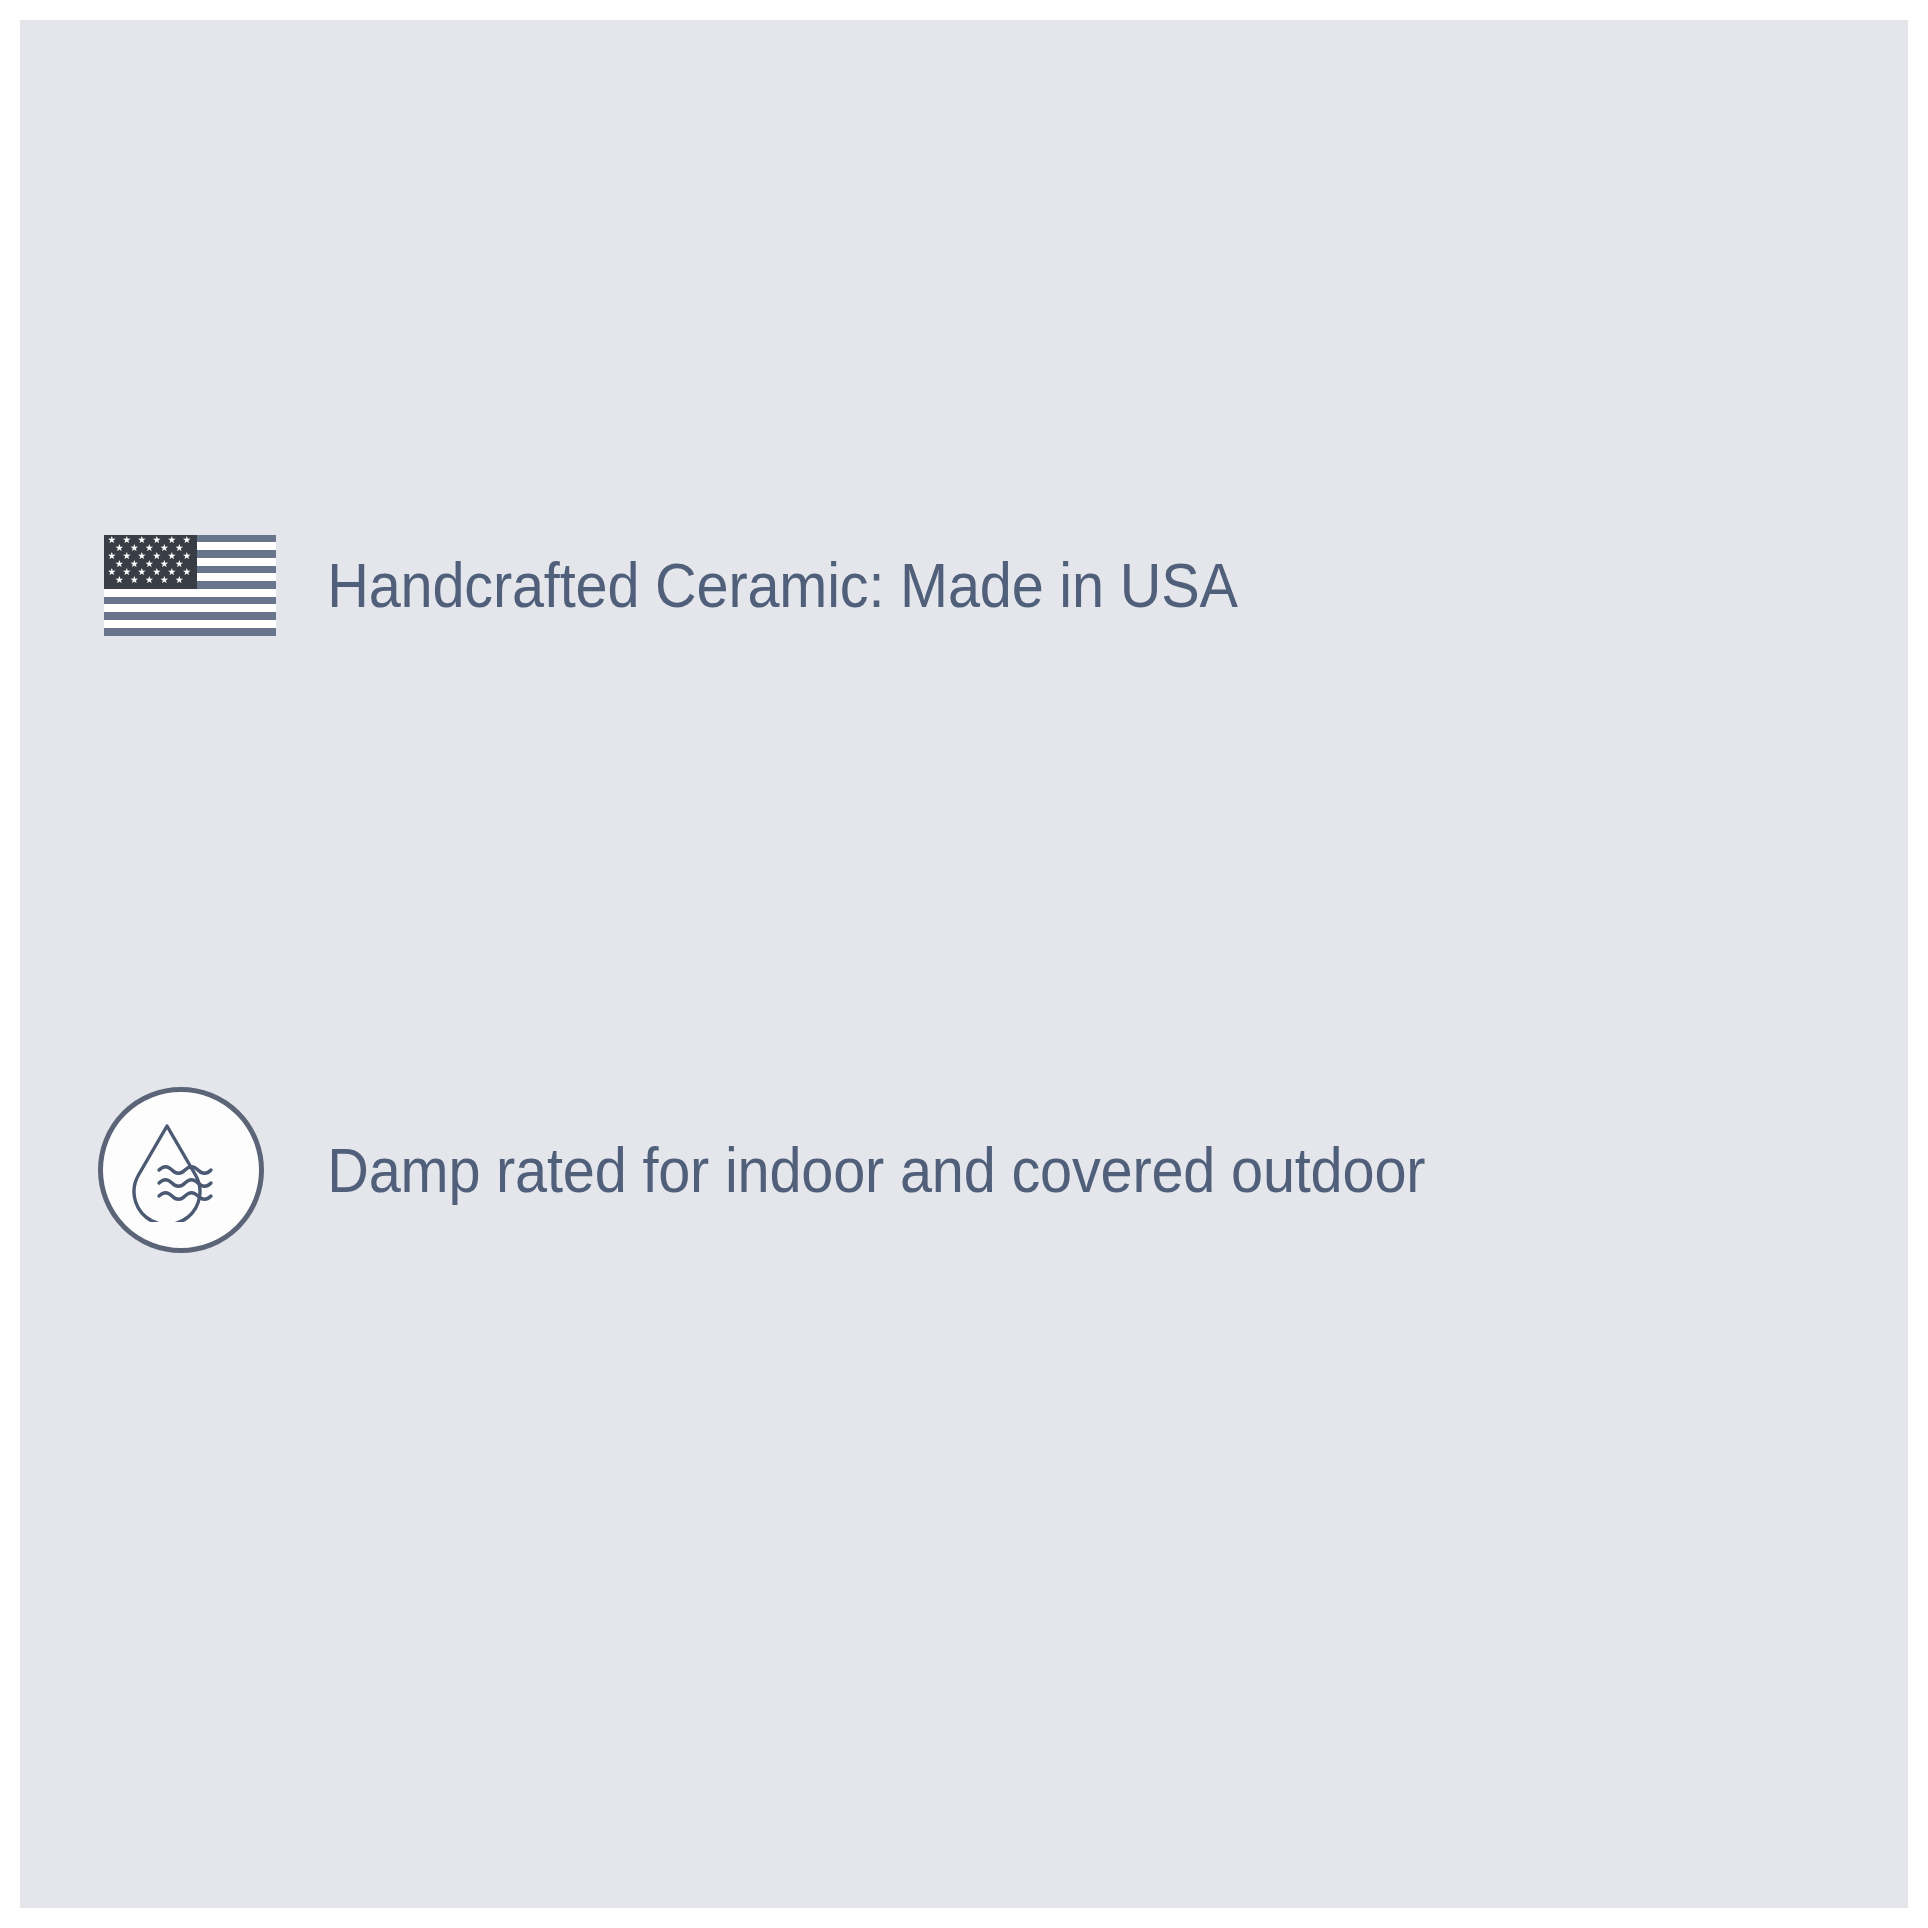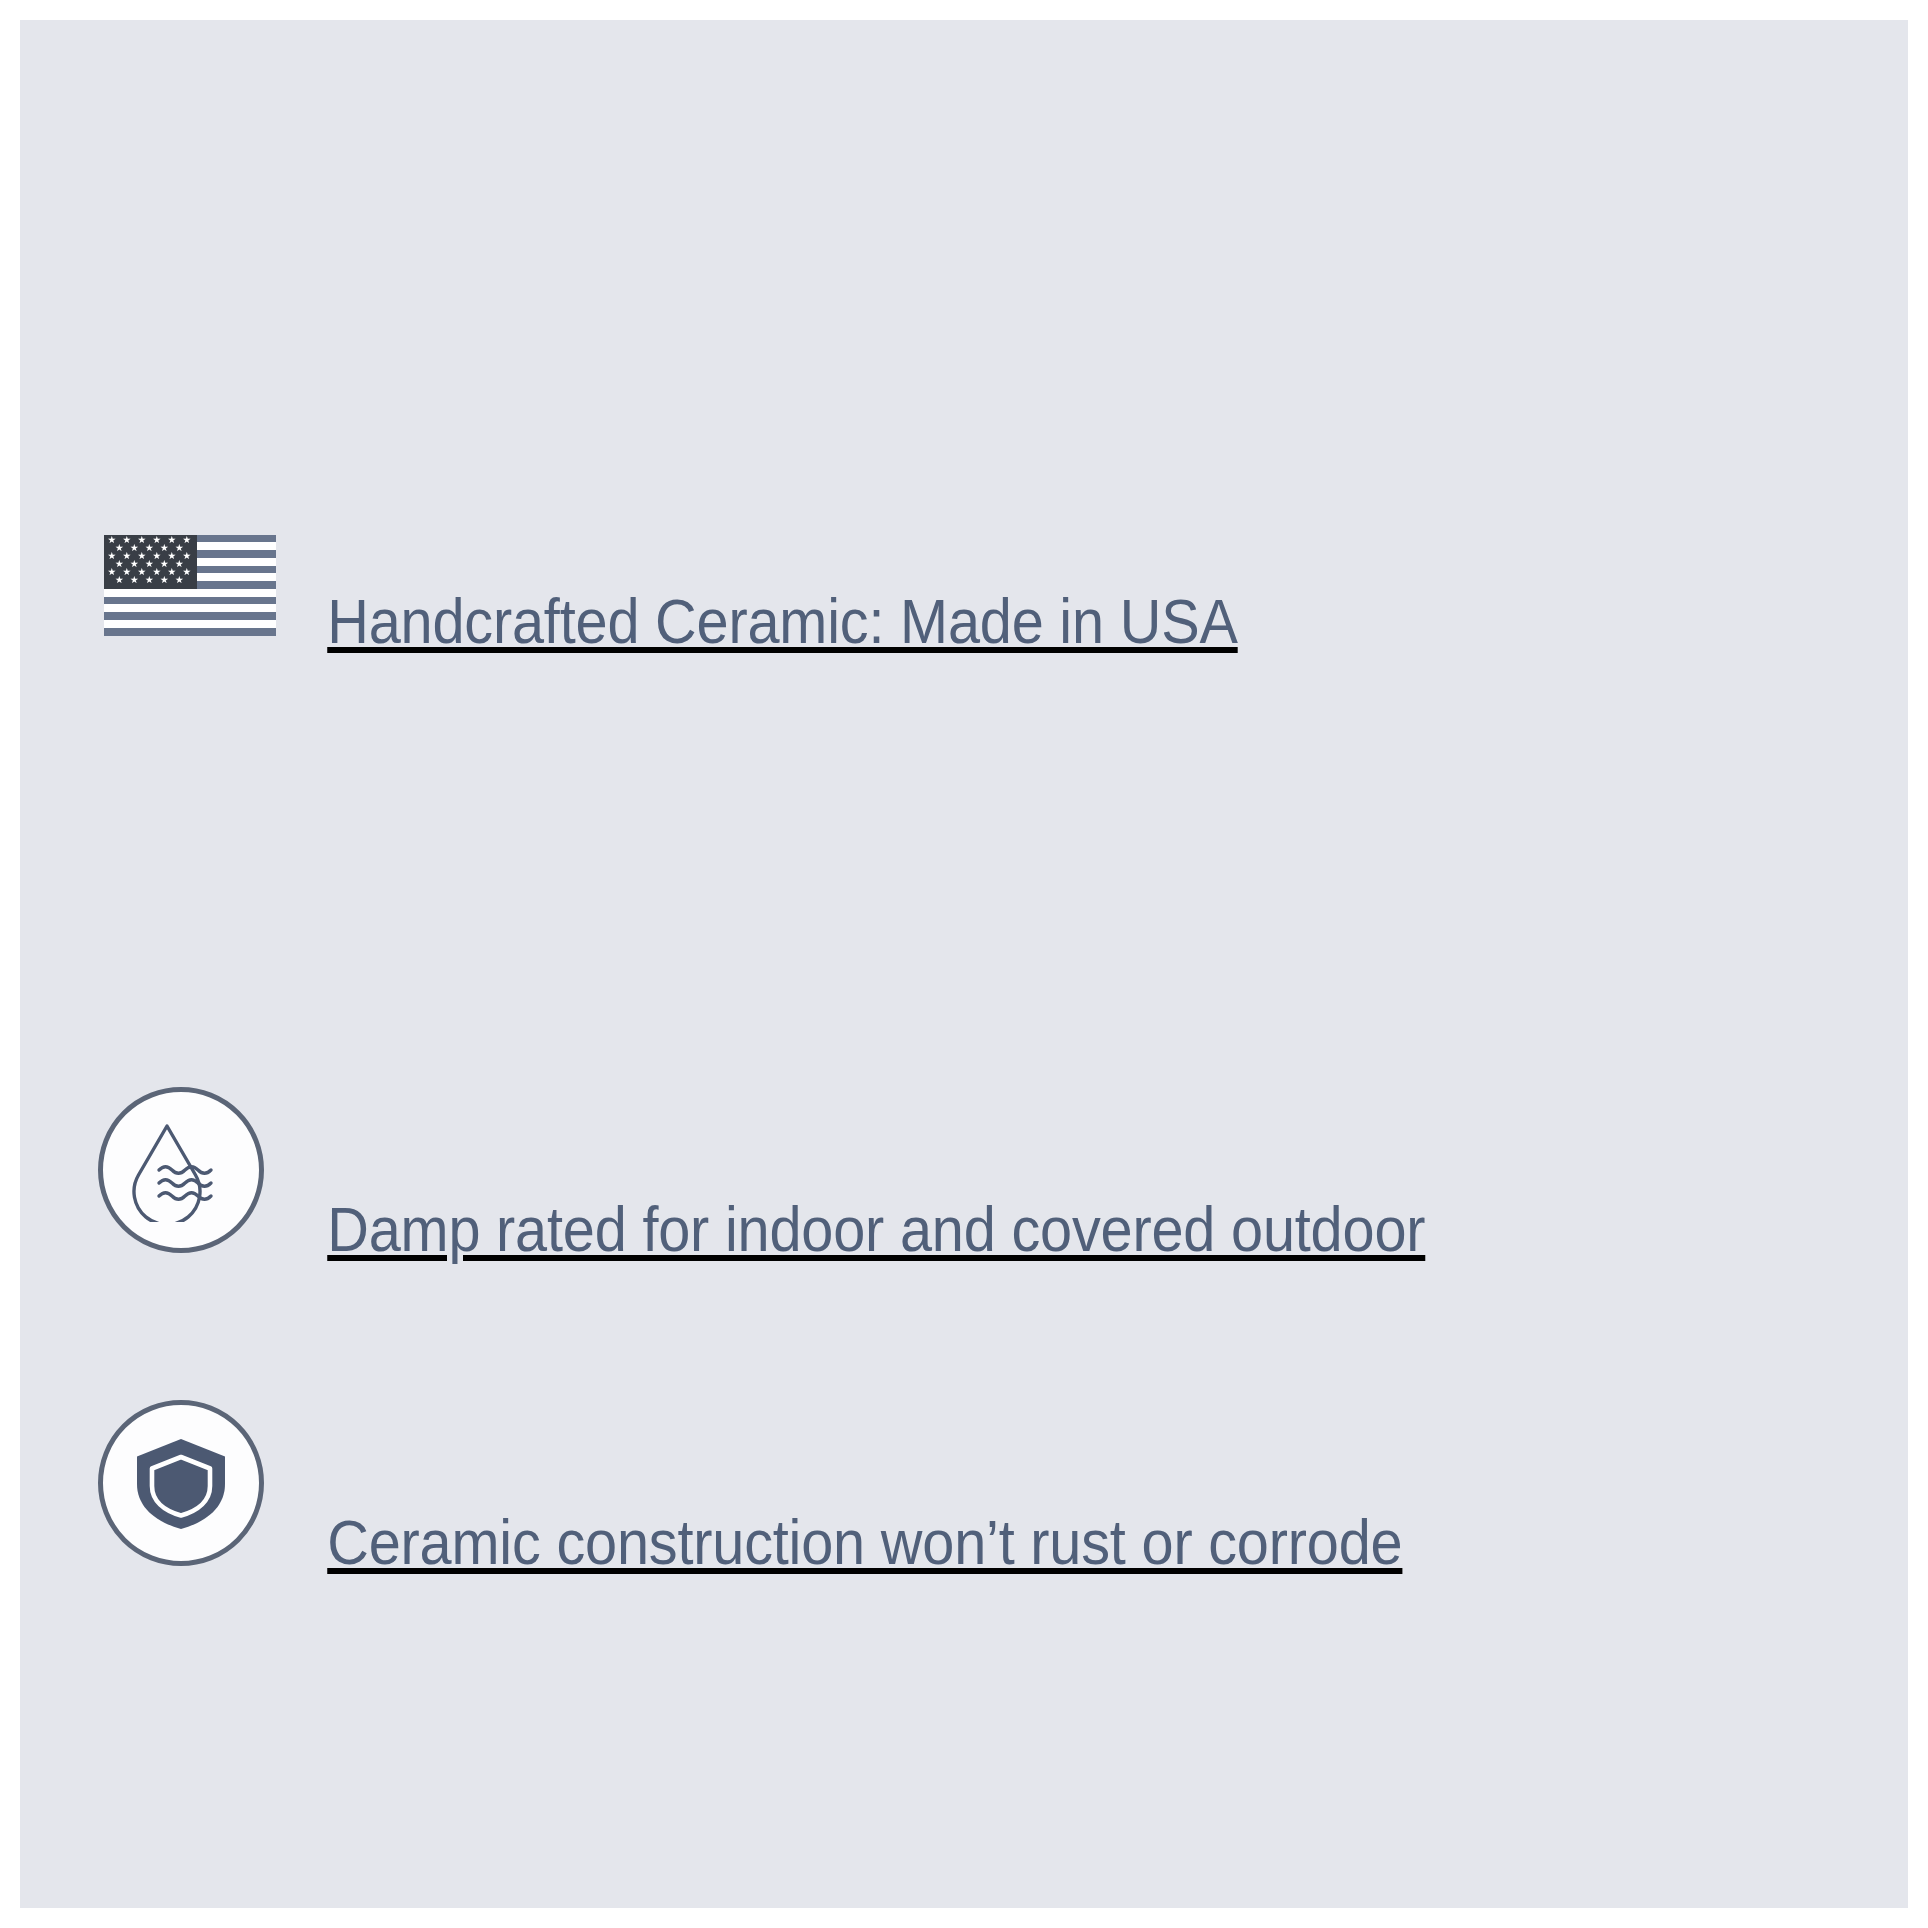--- a/index.html
+++ b/index.html
@@ -36,23 +36,22 @@
     left: 0;
     top: 0;
     width: 100%;
     height: 100%;
   }
 
   .feature-row {
     position: absolute;
     left: 66px;
     display: flex;
-    align-items: flex-end;
+    align-items: center;
     width: 1790px;
-    text-decoration: underline;
   }
 
   .feature-row[data-row="0"] { top: 495px; height: 140px; }
   .feature-row[data-row="1"] { top: 746px; height: 186px; }
   .feature-row[data-row="2"] { top: 1057px; height: 186px; }
   .feature-row[data-row="3"] { top: 1370px; height: 186px; }
 
   .icon-slot {
     flex: 0 0 auto;
     width: 190px;
@@ -213,29 +212,16 @@
                 <path d="M30 52 q6.5 -6.5 13 0 t13 0 t13 0 t13 0"></path>
                 <path d="M30 65 q6.5 -6.5 13 0 t13 0 t13 0 t13 0"></path>
                 <path d="M30 78 q6.5 -6.5 13 0 t13 0 t13 0 t13 0"></path>
               </g>
             </svg>
           </div>
         </div>
         <div class="feature-text">Damp rated for indoor and covered outdoor</div>
       </div>
 
-      <div class="feature-row" data-row="3">
-        <div class="icon-slot">
-          <div class="icon-circle">
-            <svg width="102" height="102" viewBox="0 0 102 102">
-
-              <path d="M51 7 L95 24.5 L95 52 C95 74.5 77.5 89.5 51 97 C24.5 89.5 7 74.5 7 52 L7 24.5 Z" fill="#4c5972"></path>
-
-              <path d="M51 25 L80 36.5 L80 54 C80 68.5 68.5 78.5 51 83.5 C33.5 78.5 22 68.5 22 54 L22 36.5 Z" fill="none" stroke="#ffffff" stroke-width="4.6" stroke-linejoin="round"></path>
-            </svg>
-          </div>
-        </div>
-        <div class="feature-text">Ceramic construction won’t rust or corrode</div>
-      </div>
 
     </div>
   </div>
 </div>
 
 </body></html>

